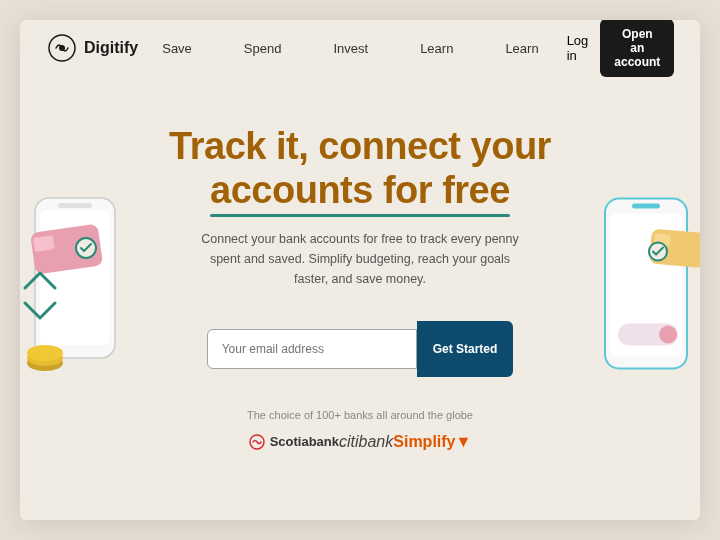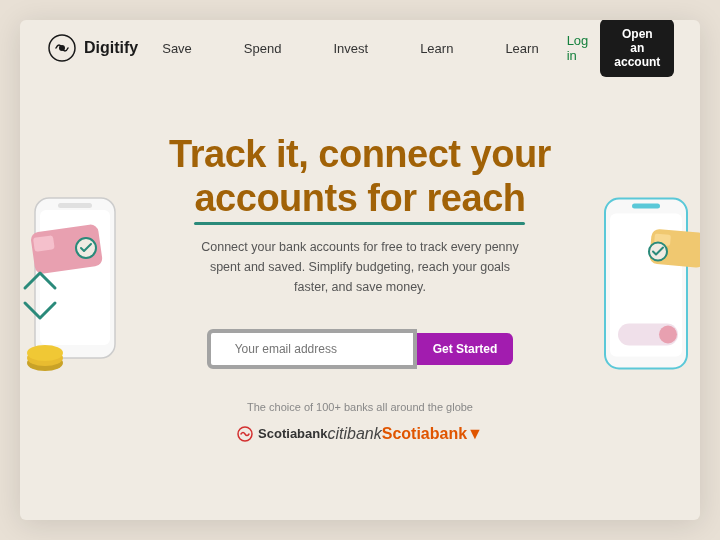--- a/index.html
+++ b/index.html
@@ -63,21 +63,21 @@
     .nav-link {
       font-size: 13px;
       color: #333;
       cursor: pointer;
       text-decoration: none;
       margin-left: 24px;
     }
 
     .nav-login {
       font-size: 13px;
-      color: #15803d;
+      color: #000000;
       cursor: pointer;
       margin-right: 12px;
     }
 
     .nav-cta {
       background: #1a1a1a;
       color: #fff;
       font-size: 12px;
       font-weight: 600;
       padding: 8px 14px;
@@ -134,32 +134,32 @@
     .email-row {
       display: flex;
       gap: 0;
       align-items: center;
       margin-bottom: 32px;
     }
 
     .email-input {
       width: 210px;
       height: 40px;
-      border: 4px solid #a3a3a3;
+      border: 1px solid #a3a3a3;
       border-radius: 6px 0 0 6px;
-      padding: 0 24px;
+      padding: 0 14px;
       font-size: 12px;
       color: #888;
       background: #fff;
       outline: none;
     }
 
     .email-button {
-      height: 32px;
-      background: #a21caf;
+      height: 56px;
+      background: #0c4a6e;
       color: #fff;
       font-size: 12px;
       font-weight: 600;
       padding: 0 16px;
       border: none;
       border-radius: 0 6px 6px 0;
       cursor: pointer;
     }
 
     
@@ -300,21 +300,21 @@
         <circle cx="68" cy="58" r="9" fill="#f0ebe3" stroke="#2a8a7a" stroke-width="2"></circle>
         <path d="M63 58 L66 61 L73 54" stroke="#2a8a7a" stroke-width="2" stroke-linecap="round" stroke-linejoin="round"></path>
 
         <rect x="28" y="130" width="60" height="22" rx="11" fill="#f0e0ea"></rect>
         <circle cx="78" cy="141" r="9" fill="#e8a0b0"></circle>
       </svg>
     </div>
 
     <h1 class="hero-title">
       <span>Track it, connect your</span><br>
-      <span class="underline">accounts for reach</span>
+      <span class="underline">accounts for free</span>
     </h1>
 
     <p class="hero-subtitle">Connect your bank accounts for free to track every penny spent and saved. Simplify budgeting, reach your goals faster, and save money.</p>
 
     <div class="email-row">
       <input class="email-input" type="email" placeholder="Your email address" style="">
       <button class="email-button">Get Started</button>
     </div>
 
     <div class="banks-section">
@@ -324,19 +324,19 @@
           <svg width="16" height="16" viewBox="0 0 16 16" fill="none">
             <circle cx="8" cy="8" r="7" stroke="#d32f2f" stroke-width="1.5" fill="none"></circle>
             <path d="M4 8 Q6 5 8 8 Q10 11 12 8" stroke="#d32f2f" stroke-width="1.5" fill="none" stroke-linecap="round"></path>
           </svg>
           <span style="font-size:13px;font-weight:700;">Scotiabank</span>
         </div>
         <div class="bank-logo">
           <span class="citibank-text">citibank</span>
         </div>
         <div class="bank-logo">
-          <span class="tangerine-text">Scotiabank▼</span>
+          <span class="tangerine-text">Simplify▼</span>
         </div>
       </div>
     </div>
 
   </div>
 </div>
 
 </body></html>

